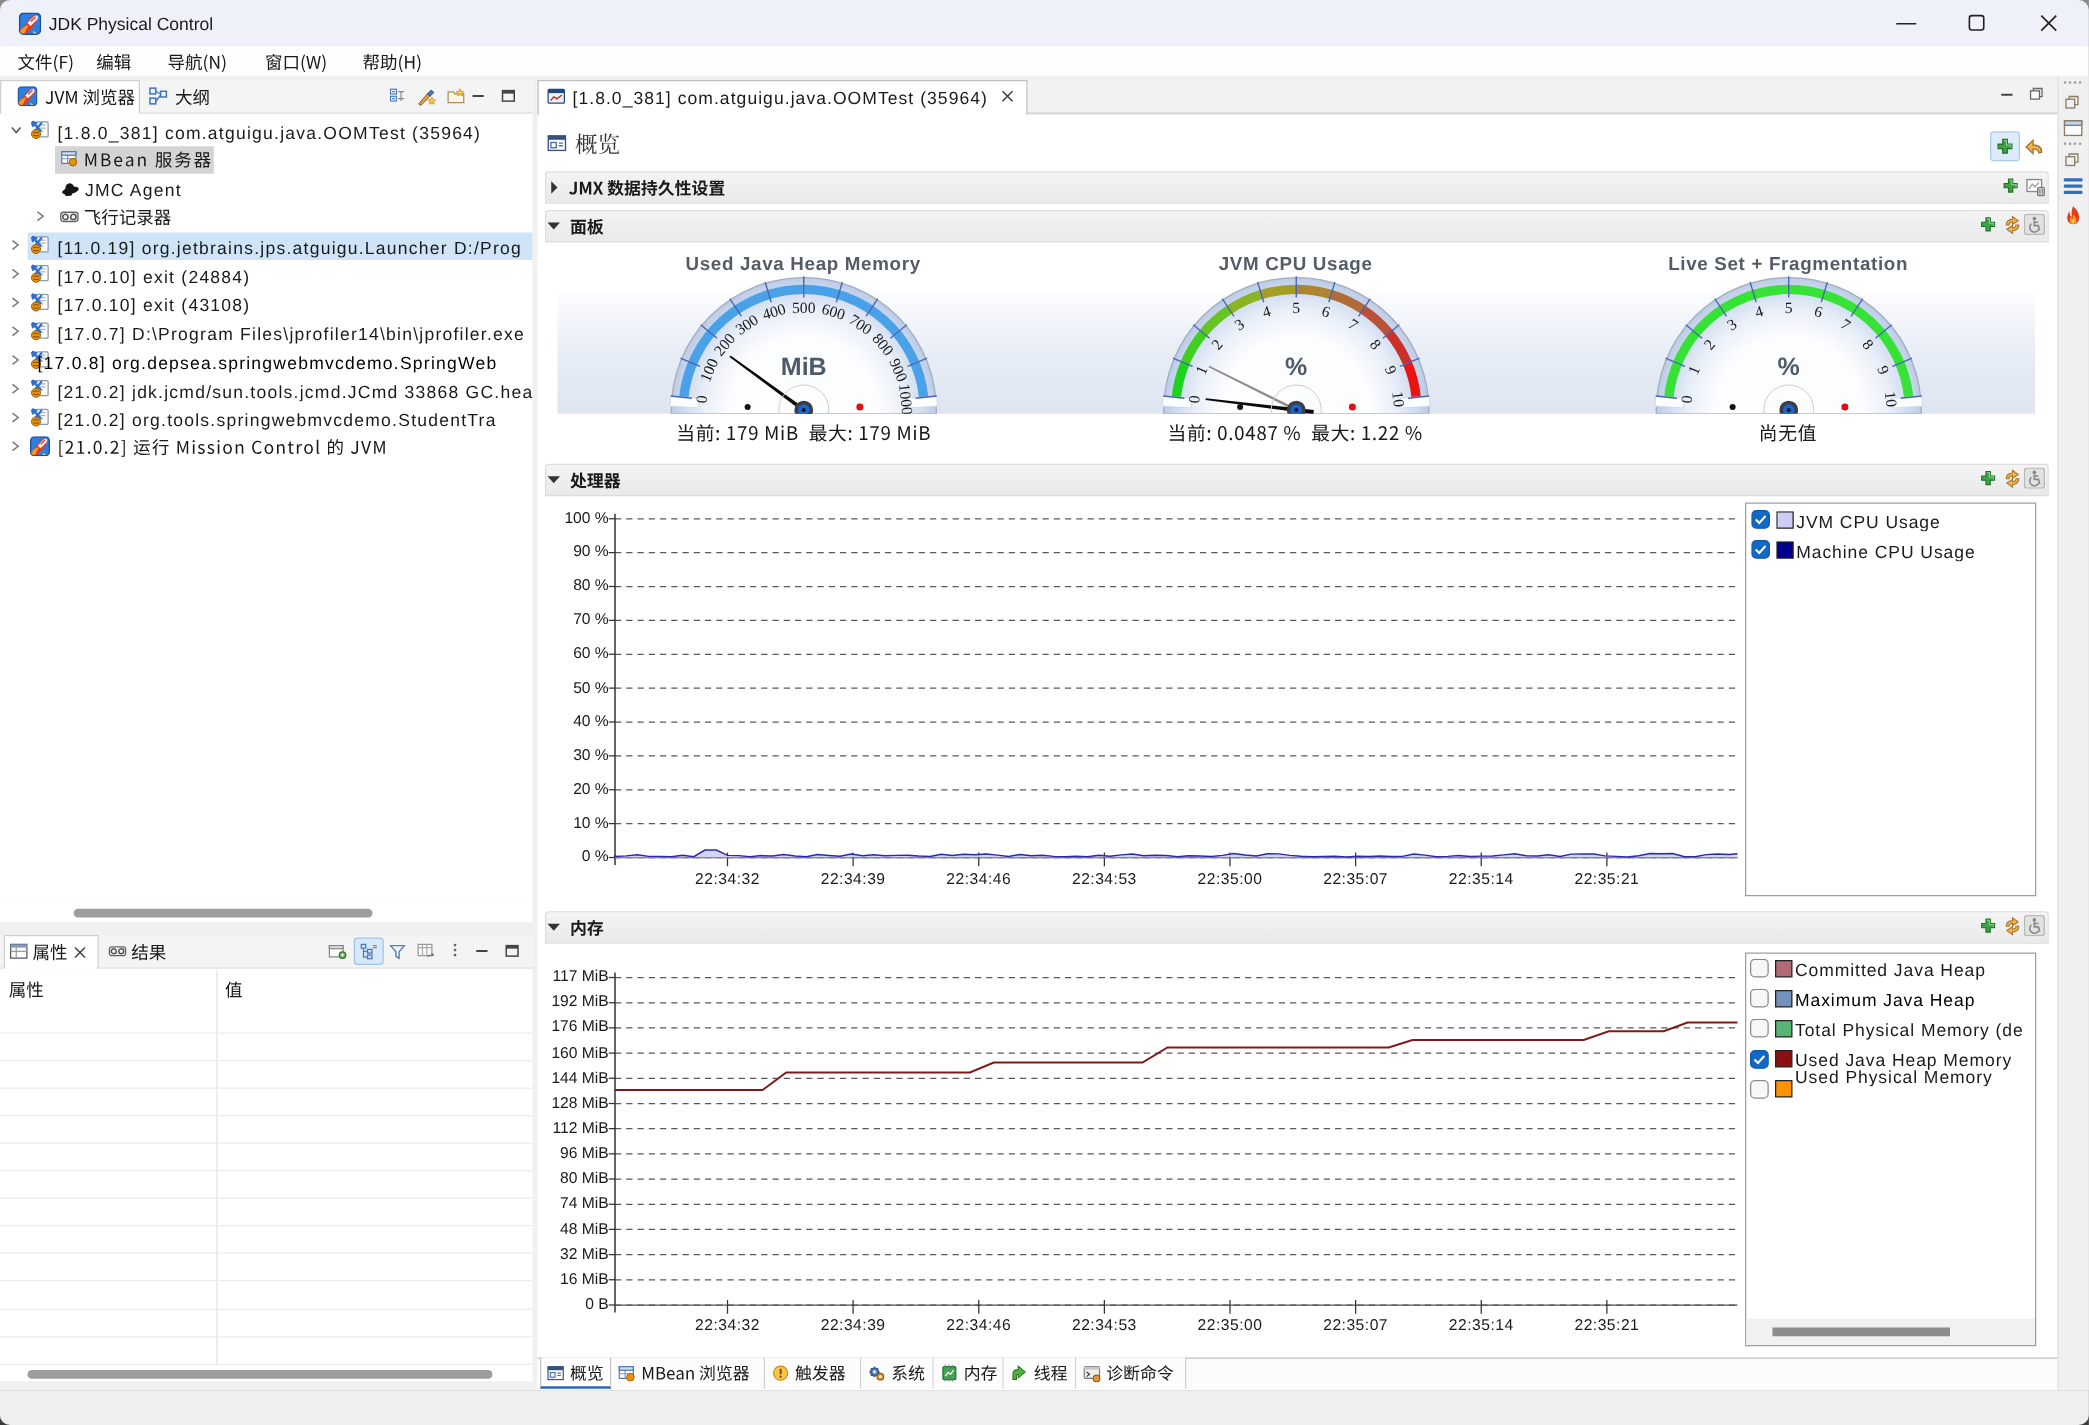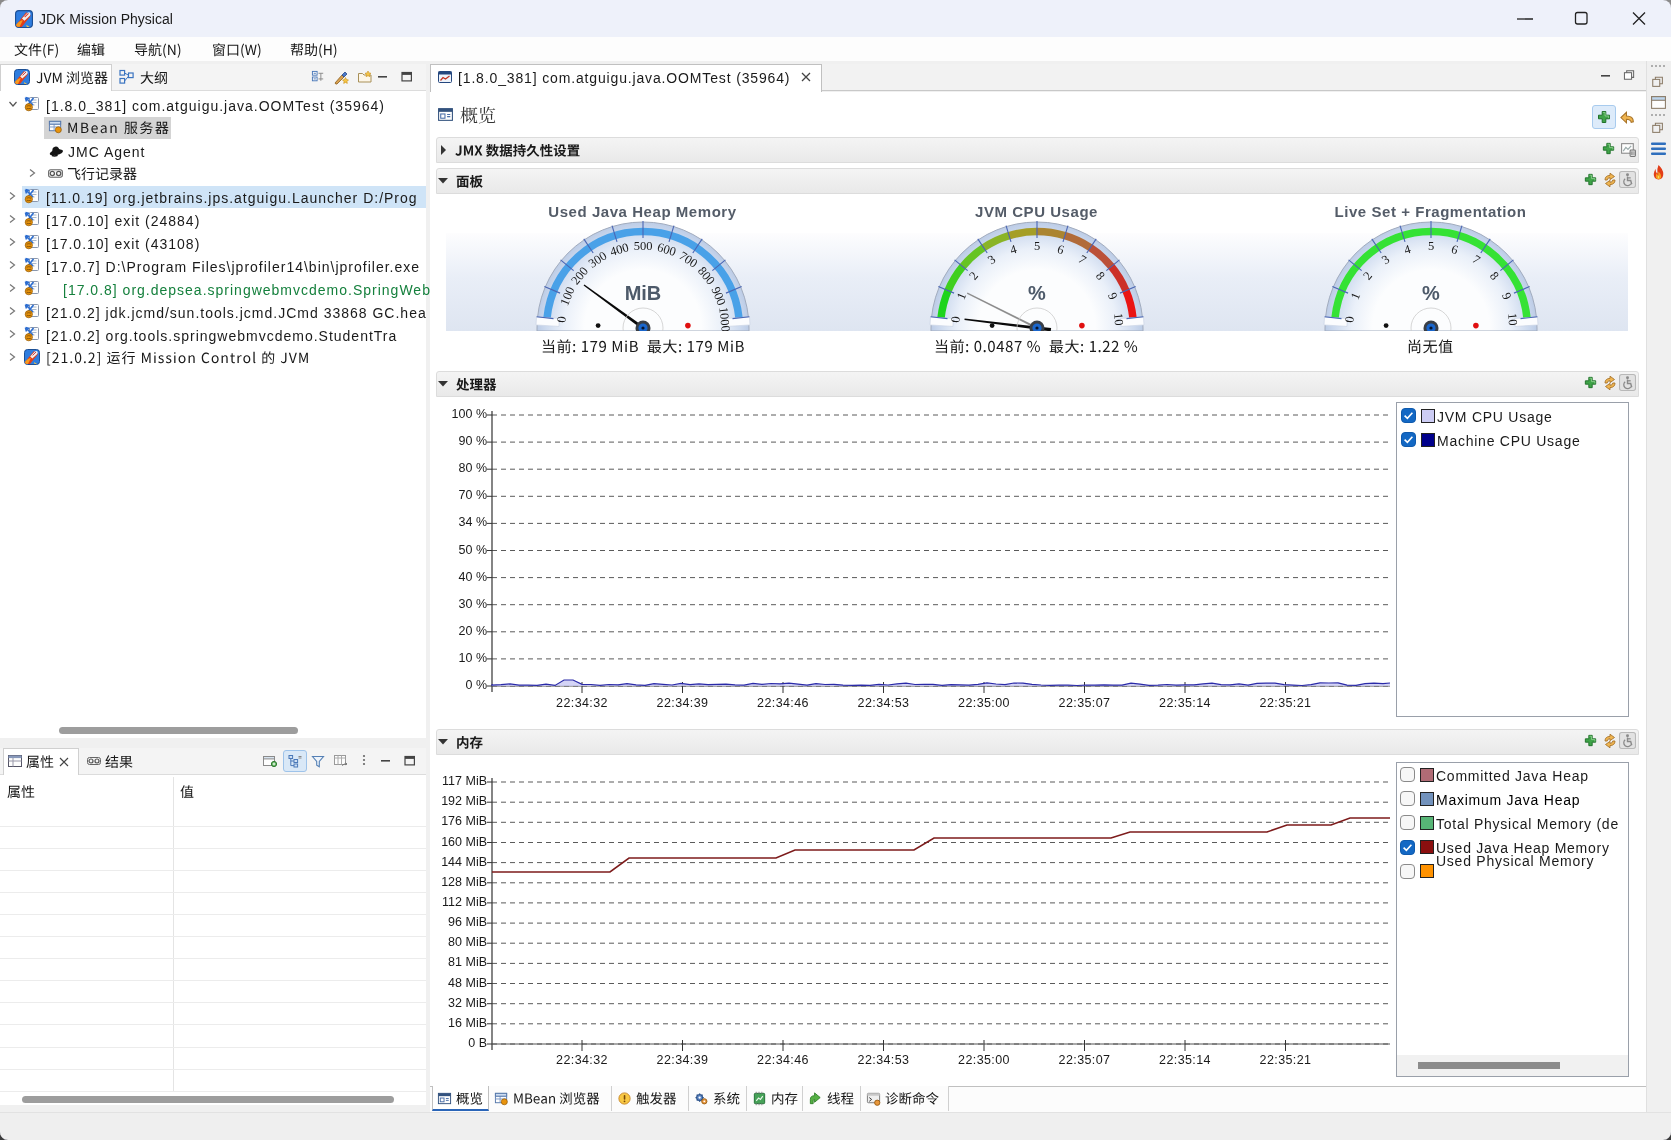--- a/index.html
+++ b/index.html
@@ -177,21 +177,21 @@
  <path d="M8 7 Q10.5 9.5 10.5 11.5 Q10.5 14.3 8 14.3 Q5.5 14.3 5.5 11.5 Q5.5 10 6.5 8.5 Q6.8 10.5 8 11 Q7.5 9 8 7Z" fill="#f6a020"></path>
  <path d="M8 10.5 Q9.3 12 8 14 Q6.7 12 8 10.5Z" fill="#f6e060"></path>
 </g>
 </defs>
     </svg>
 <div style="position:absolute;left:0px;top:0px;width:1671px;height:37px;background:#eef1fa;border-radius:8px 8px 0 0"></div>
 <div style="position:absolute;left:0px;top:37px;width:1671px;height:24px;background:#fdfdfd"></div>
 <svg style="position:absolute;left:15px;top:10px" width="18" height="18" viewBox="0 0 16 16">
       <use href="#flame16"></use>
     </svg>
-<div style="position:absolute;left:39px;top:11px;font:normal 14px 'Liberation Sans',sans-serif;color:#1a1a1a;white-space:nowrap;">JDK Mission Physical</div>
+<div style="position:absolute;left:39px;top:11px;font:normal 14px 'Liberation Sans',sans-serif;color:#1a1a1a;white-space:nowrap;">JDK Physical Control</div>
 <svg style="position:absolute;left:1500px;top:8px;" width="160" height="22">
       <path d="M17 11h16" stroke="#222" stroke-width="1.3"></path>
       <rect x="75.5" y="4.5" width="11.5" height="11.5" rx="2" fill="none" stroke="#222" stroke-width="1.3"></rect>
       <path d="M133 4.5 L145 16.5 M145 4.5 L133 16.5" stroke="#222" stroke-width="1.3"></path>
     </svg>
 <svg style="position:absolute;left:14.0px;top:40.5px;overflow:visible" width="47" height="18" fill="#1a1a1a">
       <path transform="translate(0.0,14.0) scale(0.01400,-0.01400)" d="M423 823C453 774 485 707 497 666L580 693C566 734 531 799 501 847ZM50 664V590H206C265 438 344 307 447 200C337 108 202 40 36 -7C51 -25 75 -60 83 -78C250 -24 389 48 502 146C615 46 751 -28 915 -73C928 -52 950 -20 967 -4C807 36 671 107 560 201C661 304 738 432 796 590H954V664ZM504 253C410 348 336 462 284 590H711C661 455 592 344 504 253Z"></path>
       <path transform="translate(14.0,14.0) scale(0.01400,-0.01400)" d="M317 341V268H604V-80H679V268H953V341H679V562H909V635H679V828H604V635H470C483 680 494 728 504 775L432 790C409 659 367 530 309 447C327 438 359 420 373 409C400 451 425 504 446 562H604V341ZM268 836C214 685 126 535 32 437C45 420 67 381 75 363C107 397 137 437 167 480V-78H239V597C277 667 311 741 339 815Z"></path>
       <path transform="translate(28.0,14.0) scale(0.01400,-0.01400)" d="M239 -196 295 -171C209 -29 168 141 168 311C168 480 209 649 295 792L239 818C147 668 92 507 92 311C92 114 147 -47 239 -196Z"></path>
       <path transform="translate(32.7,14.0) scale(0.01400,-0.01400)" d="M101 0H193V329H473V407H193V655H523V733H101Z"></path>
@@ -326,21 +326,21 @@
 <svg style="position:absolute;left:24px;top:257px" width="16" height="16" viewBox="0 0 16 16">
       <use href="#java16"></use>
     </svg>
 <div style="position:absolute;left:46px;top:258.5px;font:normal 14px 'Liberation Sans',sans-serif;color:#1a1a1a;white-space:nowrap;letter-spacing:1px;width:380px;overflow:hidden">[17.0.7] D:\Program Files\jprofiler14\bin\jprofiler.exe</div>
 <svg style="position:absolute;left:8px;top:283px;" width="8" height="10">
       <path d="M2 1.5 L6.5 5 L2 8.5" stroke="#777" stroke-width="1.2" fill="none"></path>
     </svg>
 <svg style="position:absolute;left:24px;top:280px" width="16" height="16" viewBox="0 0 16 16">
       <use href="#java16"></use>
     </svg>
-<div style="position:absolute;left:63px;top:281.5px;font:normal 14px 'Liberation Sans',sans-serif;color:#15803d;white-space:nowrap;letter-spacing:1px;width:380px;overflow:hidden">[17.0.8] org.depsea.springwebmvcdemo.SpringWeb</div>
+<div style="position:absolute;left:30px;top:281.5px;font:normal 14px 'Liberation Sans',sans-serif;color:#000000;white-space:nowrap;letter-spacing:1px;width:380px;overflow:hidden">[17.0.8] org.depsea.springwebmvcdemo.SpringWeb</div>
 <svg style="position:absolute;left:8px;top:306px;" width="8" height="10">
       <path d="M2 1.5 L6.5 5 L2 8.5" stroke="#777" stroke-width="1.2" fill="none"></path>
     </svg>
 <svg style="position:absolute;left:24px;top:303px" width="16" height="16" viewBox="0 0 16 16">
       <use href="#java16"></use>
     </svg>
 <div style="position:absolute;left:46px;top:304.5px;font:normal 14px 'Liberation Sans',sans-serif;color:#1a1a1a;white-space:nowrap;letter-spacing:1px;width:380px;overflow:hidden">[21.0.2] jdk.jcmd/sun.tools.jcmd.JCmd 33868 GC.hea</div>
 <svg style="position:absolute;left:8px;top:329px;" width="8" height="10">
       <path d="M2 1.5 L6.5 5 L2 8.5" stroke="#777" stroke-width="1.2" fill="none"></path>
     </svg>
@@ -807,21 +807,21 @@
       <path d="M1285.5 682.0 V693.0" stroke="#333" stroke-width="1"></path>
       <polygon points="492.0,684.0 492.0,685.1 501.0,684.7 510.0,683.9 519.0,685.1 528.0,685.1 537.0,685.4 546.0,684.2 555.0,685.4 564.0,680.0 573.0,680.0 582.0,684.3 591.0,684.5 600.0,685.3 609.0,684.5 618.0,684.8 627.0,683.7 636.0,684.8 645.0,685.4 654.0,683.6 663.0,684.4 672.0,685.0 681.0,683.3 690.0,684.6 699.0,683.9 708.0,684.6 717.0,684.3 726.0,684.2 735.0,684.8 744.0,685.1 753.0,683.4 762.0,684.4 771.0,683.5 780.0,683.8 789.0,683.2 798.0,684.1 807.0,685.1 816.0,683.6 825.0,684.5 834.0,684.3 843.0,685.1 852.0,685.3 861.0,685.1 870.0,685.3 879.0,684.3 888.0,685.0 897.0,683.9 906.0,683.2 915.0,684.5 924.0,684.3 933.0,684.4 942.0,685.3 951.0,684.6 960.0,684.8 969.0,685.2 978.0,684.3 987.0,682.9 996.0,684.0 1005.0,684.7 1014.0,683.0 1023.0,683.1 1032.0,684.3 1041.0,685.0 1050.0,685.4 1059.0,685.2 1068.0,685.1 1077.0,685.5 1086.0,685.0 1095.0,685.1 1104.0,684.8 1113.0,685.2 1122.0,685.1 1131.0,683.2 1140.0,684.1 1149.0,685.4 1158.0,685.1 1167.0,684.5 1176.0,685.1 1185.0,684.9 1194.0,684.8 1203.0,683.9 1212.0,683.1 1221.0,684.6 1230.0,684.8 1239.0,683.9 1248.0,685.1 1257.0,683.3 1266.0,683.2 1275.0,683.2 1284.0,684.7 1293.0,685.1 1302.0,685.5 1311.0,684.6 1320.0,682.9 1329.0,683.0 1338.0,682.9 1347.0,685.2 1356.0,685.3 1365.0,683.7 1374.0,683.2 1383.0,683.6 1390.0,683.0 1390.0,686 492.0,686" fill="#ccccf4" opacity="0.85"></polygon>
       <polyline points="492.0,684.0 492.0,685.1 501.0,684.7 510.0,683.9 519.0,685.1 528.0,685.1 537.0,685.4 546.0,684.2 555.0,685.4 564.0,680.0 573.0,680.0 582.0,684.3 591.0,684.5 600.0,685.3 609.0,684.5 618.0,684.8 627.0,683.7 636.0,684.8 645.0,685.4 654.0,683.6 663.0,684.4 672.0,685.0 681.0,683.3 690.0,684.6 699.0,683.9 708.0,684.6 717.0,684.3 726.0,684.2 735.0,684.8 744.0,685.1 753.0,683.4 762.0,684.4 771.0,683.5 780.0,683.8 789.0,683.2 798.0,684.1 807.0,685.1 816.0,683.6 825.0,684.5 834.0,684.3 843.0,685.1 852.0,685.3 861.0,685.1 870.0,685.3 879.0,684.3 888.0,685.0 897.0,683.9 906.0,683.2 915.0,684.5 924.0,684.3 933.0,684.4 942.0,685.3 951.0,684.6 960.0,684.8 969.0,685.2 978.0,684.3 987.0,682.9 996.0,684.0 1005.0,684.7 1014.0,683.0 1023.0,683.1 1032.0,684.3 1041.0,685.0 1050.0,685.4 1059.0,685.2 1068.0,685.1 1077.0,685.5 1086.0,685.0 1095.0,685.1 1104.0,684.8 1113.0,685.2 1122.0,685.1 1131.0,683.2 1140.0,684.1 1149.0,685.4 1158.0,685.1 1167.0,684.5 1176.0,685.1 1185.0,684.9 1194.0,684.8 1203.0,683.9 1212.0,683.1 1221.0,684.6 1230.0,684.8 1239.0,683.9 1248.0,685.1 1257.0,683.3 1266.0,683.2 1275.0,683.2 1284.0,684.7 1293.0,685.1 1302.0,685.5 1311.0,684.6 1320.0,682.9 1329.0,683.0 1338.0,682.9 1347.0,685.2 1356.0,685.3 1365.0,683.7 1374.0,683.2 1383.0,683.6 1390.0,683.0" fill="none" stroke="#2a2aa8" stroke-width="1.2"></polyline>
     </svg>
 <div style="position:absolute;left:187px;top:678px;width:300px;text-align:right;font:normal 12.5px &quot;Liberation Sans&quot;,sans-serif;color:#1a1a1a;white-space:nowrap;">0 %</div>
 <div style="position:absolute;left:187px;top:650.9px;width:300px;text-align:right;font:normal 12.5px &quot;Liberation Sans&quot;,sans-serif;color:#1a1a1a;white-space:nowrap;">10 %</div>
 <div style="position:absolute;left:187px;top:623.8px;width:300px;text-align:right;font:normal 12.5px &quot;Liberation Sans&quot;,sans-serif;color:#1a1a1a;white-space:nowrap;">20 %</div>
 <div style="position:absolute;left:187px;top:596.7px;width:300px;text-align:right;font:normal 12.5px &quot;Liberation Sans&quot;,sans-serif;color:#1a1a1a;white-space:nowrap;">30 %</div>
 <div style="position:absolute;left:187px;top:569.6px;width:300px;text-align:right;font:normal 12.5px &quot;Liberation Sans&quot;,sans-serif;color:#1a1a1a;white-space:nowrap;">40 %</div>
 <div style="position:absolute;left:187px;top:542.5px;width:300px;text-align:right;font:normal 12.5px &quot;Liberation Sans&quot;,sans-serif;color:#1a1a1a;white-space:nowrap;">50 %</div>
-<div style="position:absolute;left:187px;top:515.4px;width:300px;text-align:right;font:normal 12.5px &quot;Liberation Sans&quot;,sans-serif;color:#1a1a1a;white-space:nowrap;">34 %</div>
+<div style="position:absolute;left:187px;top:515.4px;width:300px;text-align:right;font:normal 12.5px &quot;Liberation Sans&quot;,sans-serif;color:#1a1a1a;white-space:nowrap;">60 %</div>
 <div style="position:absolute;left:187px;top:488.3px;width:300px;text-align:right;font:normal 12.5px &quot;Liberation Sans&quot;,sans-serif;color:#1a1a1a;white-space:nowrap;">70 %</div>
 <div style="position:absolute;left:187px;top:461.2px;width:300px;text-align:right;font:normal 12.5px &quot;Liberation Sans&quot;,sans-serif;color:#1a1a1a;white-space:nowrap;">80 %</div>
 <div style="position:absolute;left:187px;top:434.1px;width:300px;text-align:right;font:normal 12.5px &quot;Liberation Sans&quot;,sans-serif;color:#1a1a1a;white-space:nowrap;">90 %</div>
 <div style="position:absolute;left:187px;top:407px;width:300px;text-align:right;font:normal 12.5px &quot;Liberation Sans&quot;,sans-serif;color:#1a1a1a;white-space:nowrap;">100 %</div>
 <div style="position:absolute;left:582px;top:696px;width:600px;margin-left:-300px;text-align:center;font:normal 12.5px &quot;Liberation Sans&quot;,sans-serif;color:#1a1a1a;white-space:nowrap;letter-spacing:0.4px">22:34:32</div>
 <div style="position:absolute;left:682.5px;top:696px;width:600px;margin-left:-300px;text-align:center;font:normal 12.5px &quot;Liberation Sans&quot;,sans-serif;color:#1a1a1a;white-space:nowrap;letter-spacing:0.4px">22:34:39</div>
 <div style="position:absolute;left:783px;top:696px;width:600px;margin-left:-300px;text-align:center;font:normal 12.5px &quot;Liberation Sans&quot;,sans-serif;color:#1a1a1a;white-space:nowrap;letter-spacing:0.4px">22:34:46</div>
 <div style="position:absolute;left:883.5px;top:696px;width:600px;margin-left:-300px;text-align:center;font:normal 12.5px &quot;Liberation Sans&quot;,sans-serif;color:#1a1a1a;white-space:nowrap;letter-spacing:0.4px">22:34:53</div>
 <div style="position:absolute;left:984px;top:696px;width:600px;margin-left:-300px;text-align:center;font:normal 12.5px &quot;Liberation Sans&quot;,sans-serif;color:#1a1a1a;white-space:nowrap;letter-spacing:0.4px">22:35:00</div>
 <div style="position:absolute;left:1084.5px;top:696px;width:600px;margin-left:-300px;text-align:center;font:normal 12.5px &quot;Liberation Sans&quot;,sans-serif;color:#1a1a1a;white-space:nowrap;letter-spacing:0.4px">22:35:07</div>
@@ -899,21 +899,21 @@
       <path d="M984.0 1040.0 V1051.0" stroke="#333" stroke-width="1"></path>
       <path d="M1084.5 1040.0 V1051.0" stroke="#333" stroke-width="1"></path>
       <path d="M1185.0 1040.0 V1051.0" stroke="#333" stroke-width="1"></path>
       <path d="M1285.5 1040.0 V1051.0" stroke="#333" stroke-width="1"></path>
       <polyline points="492,872 610,872 629,858 776,858 795,850 914,850 934,838 1111,838 1130,832 1267,832 1287,825 1331,825 1350,818 1390,818" fill="none" stroke="#7d1b1b" stroke-width="1.6"></polyline>
     </svg>
 <div style="position:absolute;left:187px;top:1036px;width:300px;text-align:right;font:normal 12.5px &quot;Liberation Sans&quot;,sans-serif;color:#1a1a1a;white-space:nowrap;">0 B</div>
 <div style="position:absolute;left:187px;top:1015.85px;width:300px;text-align:right;font:normal 12.5px &quot;Liberation Sans&quot;,sans-serif;color:#1a1a1a;white-space:nowrap;">16 MiB</div>
 <div style="position:absolute;left:187px;top:995.7px;width:300px;text-align:right;font:normal 12.5px &quot;Liberation Sans&quot;,sans-serif;color:#1a1a1a;white-space:nowrap;">32 MiB</div>
 <div style="position:absolute;left:187px;top:975.55px;width:300px;text-align:right;font:normal 12.5px &quot;Liberation Sans&quot;,sans-serif;color:#1a1a1a;white-space:nowrap;">48 MiB</div>
-<div style="position:absolute;left:187px;top:955.4px;width:300px;text-align:right;font:normal 12.5px &quot;Liberation Sans&quot;,sans-serif;color:#1a1a1a;white-space:nowrap;">81 MiB</div>
+<div style="position:absolute;left:187px;top:955.4px;width:300px;text-align:right;font:normal 12.5px &quot;Liberation Sans&quot;,sans-serif;color:#1a1a1a;white-space:nowrap;">74 MiB</div>
 <div style="position:absolute;left:187px;top:935.25px;width:300px;text-align:right;font:normal 12.5px &quot;Liberation Sans&quot;,sans-serif;color:#1a1a1a;white-space:nowrap;">80 MiB</div>
 <div style="position:absolute;left:187px;top:915.1px;width:300px;text-align:right;font:normal 12.5px &quot;Liberation Sans&quot;,sans-serif;color:#1a1a1a;white-space:nowrap;">96 MiB</div>
 <div style="position:absolute;left:187px;top:894.95px;width:300px;text-align:right;font:normal 12.5px &quot;Liberation Sans&quot;,sans-serif;color:#1a1a1a;white-space:nowrap;">112 MiB</div>
 <div style="position:absolute;left:187px;top:874.8px;width:300px;text-align:right;font:normal 12.5px &quot;Liberation Sans&quot;,sans-serif;color:#1a1a1a;white-space:nowrap;">128 MiB</div>
 <div style="position:absolute;left:187px;top:854.65px;width:300px;text-align:right;font:normal 12.5px &quot;Liberation Sans&quot;,sans-serif;color:#1a1a1a;white-space:nowrap;">144 MiB</div>
 <div style="position:absolute;left:187px;top:834.5px;width:300px;text-align:right;font:normal 12.5px &quot;Liberation Sans&quot;,sans-serif;color:#1a1a1a;white-space:nowrap;">160 MiB</div>
 <div style="position:absolute;left:187px;top:814.35px;width:300px;text-align:right;font:normal 12.5px &quot;Liberation Sans&quot;,sans-serif;color:#1a1a1a;white-space:nowrap;">176 MiB</div>
 <div style="position:absolute;left:187px;top:794.2px;width:300px;text-align:right;font:normal 12.5px &quot;Liberation Sans&quot;,sans-serif;color:#1a1a1a;white-space:nowrap;">192 MiB</div>
 <div style="position:absolute;left:187px;top:774.05px;width:300px;text-align:right;font:normal 12.5px &quot;Liberation Sans&quot;,sans-serif;color:#1a1a1a;white-space:nowrap;">117 MiB</div>
 <div style="position:absolute;left:582px;top:1053px;width:600px;margin-left:-300px;text-align:center;font:normal 12.5px &quot;Liberation Sans&quot;,sans-serif;color:#1a1a1a;white-space:nowrap;letter-spacing:0.4px">22:34:32</div>

